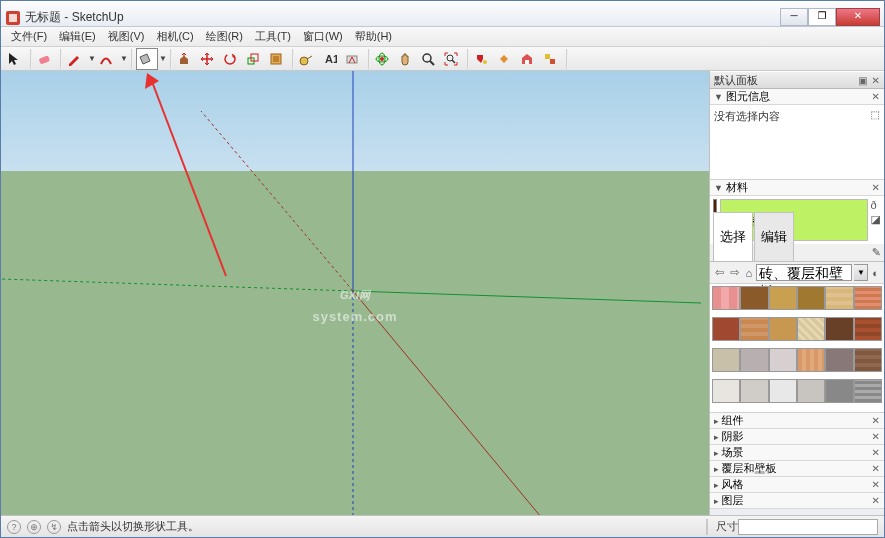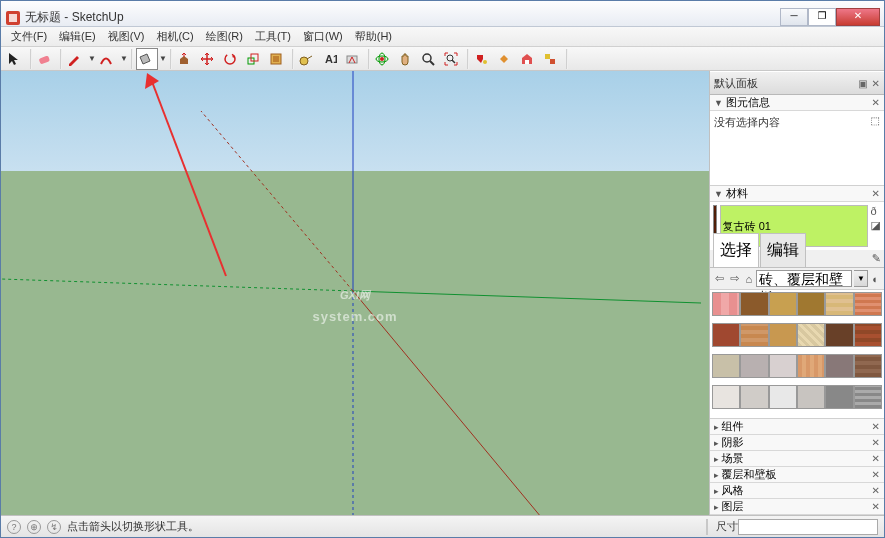--- a/index.html
+++ b/index.html
@@ -21,34 +21,34 @@
 .tb-drop{width:8px;font-size:8px;color:#444}
 .main{flex:1;display:flex;position:relative;background:#fff}
 .viewport{flex:1;position:relative;overflow:hidden}
 .sky{position:absolute;top:0;left:0;right:0;height:100px;background:linear-gradient(#a8d0e8,#c8e0f0)}
 .ground{position:absolute;top:100px;left:0;right:0;bottom:0;background:#98b890}
 .axes{position:absolute;top:0;left:0;width:100%;height:100%;pointer-events:none}
 .arrow-annot{position:absolute;top:0;left:140px;pointer-events:none}
 .watermark{position:absolute;top:50%;left:50%;transform:translate(-50%,-50%);color:rgba(255,255,255,.55);font-size:40px;font-weight:bold;font-style:italic;pointer-events:none;text-align:center;font-family:Georgia,serif}
 .watermark .sub{font-size:13px;font-style:normal;display:block;letter-spacing:1px}
 .side{width:175px;background:#eceef1;border-left:1px solid #c0c0c0;display:flex;flex-direction:column;overflow-y:auto}
-.panel-title{height:24px;background:linear-gradient(#f0f0f0,#dcdcdc);border-top:1px solid #fff;border-bottom:1px solid #b8b8b8;padding:0 4px;display:flex;align-items:center;font-size:11px;color:#333}
+.panel-title{height:18px;background:linear-gradient(#f0f0f0,#dcdcdc);border-top:1px solid #fff;border-bottom:1px solid #b8b8b8;padding:0 4px;display:flex;align-items:center;font-size:11px;color:#333}
 .panel-title .pin{margin-left:auto;font-size:10px;color:#666}
 .panel-sub{height:16px;background:#f8f8f8;border-bottom:1px solid #d8d8d8;padding:0 4px;display:flex;align-items:center;font-size:11px}
 .panel-sub .arrow{margin-right:3px;font-size:9px;color:#555}
 .panel-sub .col{margin-left:auto;font-size:10px;color:#666}
 .info-body{height:75px;background:#fff;padding:4px;font-size:11px;color:#333;border-bottom:1px solid #d0d0d0;position:relative}
 .info-body .drop{position:absolute;right:4px;top:4px;font-size:10px;color:#444}
 .mat-body{background:#fff;border-bottom:1px solid #d0d0d0}
 .mat-row{display:flex;padding:3px;gap:3px}
 .mat-swatch{width:52px;height:42px;background:repeating-linear-gradient(0deg,#8b5a2b 0,#8b5a2b 5px,#a0522d 5px,#a0522d 10px),repeating-linear-gradient(90deg,#8b5a2b 0,#8b5a2b 12px,#5a3a1b 12px,#5a3a1b 13px);background-blend-mode:multiply;border:1px solid #888}
 .mat-name{flex:1;border:1px solid #bbb;padding:1px 2px;font-size:11px;background:#bef264;height:16px}
 .mat-icons{display:flex;flex-direction:column;gap:2px;font-size:11px;color:#555}
 .tabs{display:flex;height:18px;background:#f0f0f0;border-bottom:1px solid #c0c0c0;padding:0 3px;align-items:flex-end}
-.tab{padding:6px 6px;border:1px solid #c0c0c0;border-bottom:none;background:#e8e8e8;font-size:16px;margin-right:1px;cursor:pointer}
+.tab{padding:15px 6px;border:1px solid #c0c0c0;border-bottom:none;background:#e8e8e8;font-size:13px;margin-right:1px;cursor:pointer}
 .tab.active{background:#fff}
 .tabs .pencil{margin-left:auto;font-size:11px;color:#555;padding-bottom:2px}
 .lib-row{display:flex;align-items:center;padding:2px 3px;gap:2px;background:#f0f0f0;border-bottom:1px solid #d0d0d0}
 .lib-row .nav{font-size:11px;color:#555;padding:0 2px;cursor:pointer}
 .lib-dd{flex:1;border:1px solid #999;background:#fff;font-size:14px;height:17px;padding:0 2px}
 .lib-arrow{width:14px;height:17px;border:1px solid #999;border-left:none;background:linear-gradient(#f0f0f0,#d8d8d8);text-align:center;font-size:8px;line-height:15px;cursor:pointer}
 .swatches{display:grid;grid-template-columns:repeat(6,1fr);gap:0;background:#fff;padding:2px;height:128px;overflow:hidden}
 .sw{height:24px;border:1px solid #999;cursor:pointer}
 .statusbar{height:22px;background:linear-gradient(#f4f4f4,#e4e4e4);border-top:1px solid #c0c0c0;display:flex;align-items:center;padding:0 6px;font-size:11px;color:#333}
 .statusbar .sb-icon{width:14px;height:14px;border:1px solid #999;border-radius:7px;margin-right:6px;text-align:center;line-height:12px;font-size:9px;color:#777}

